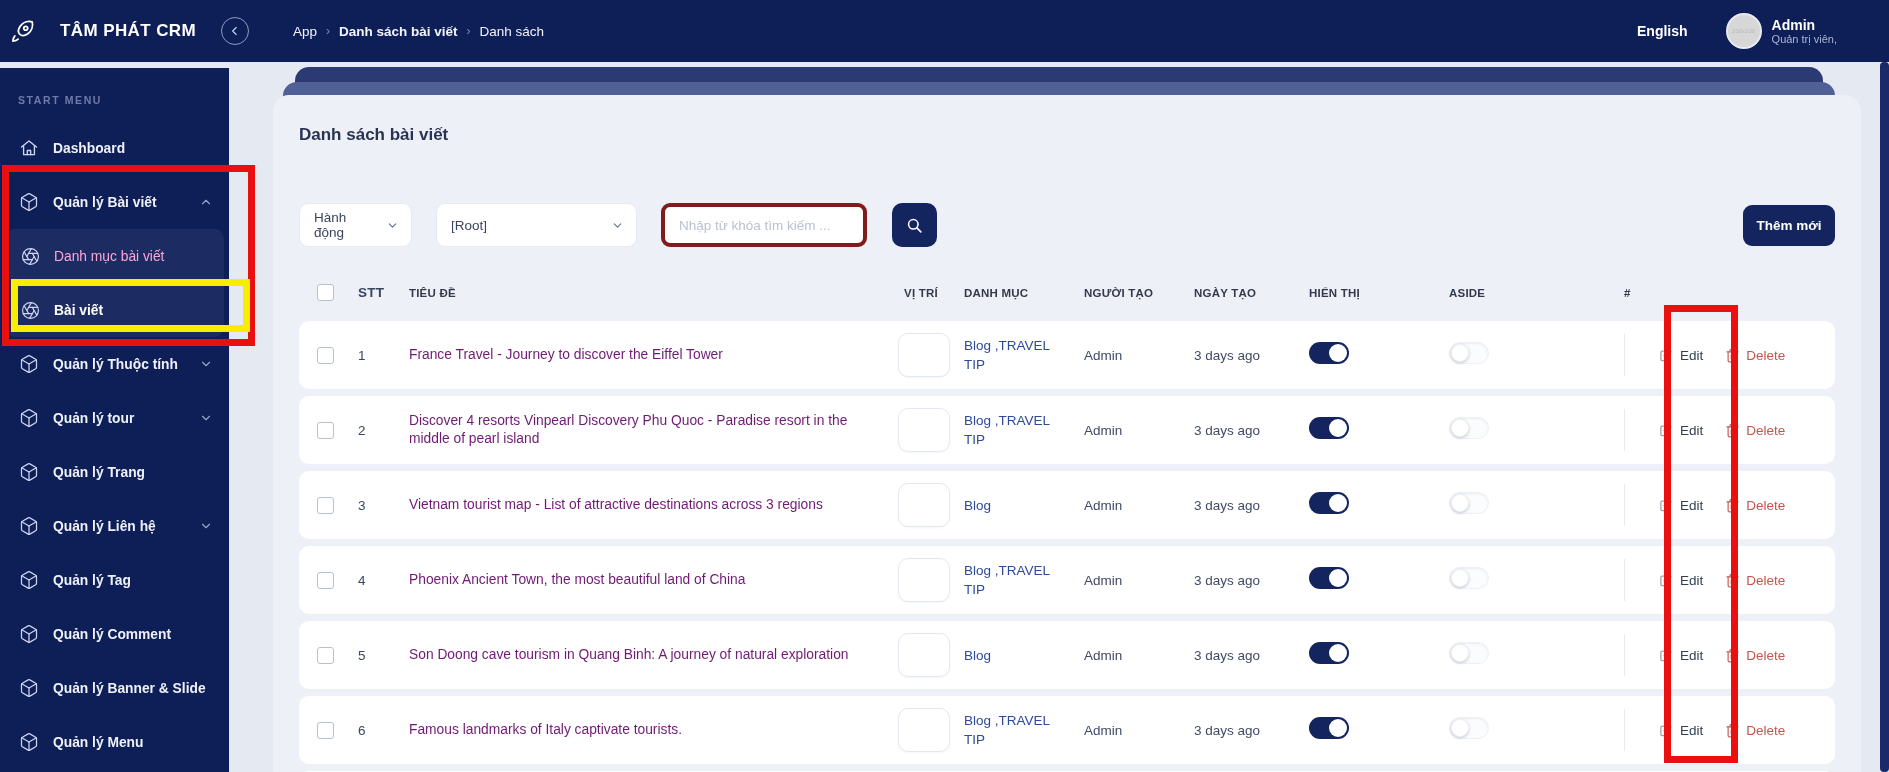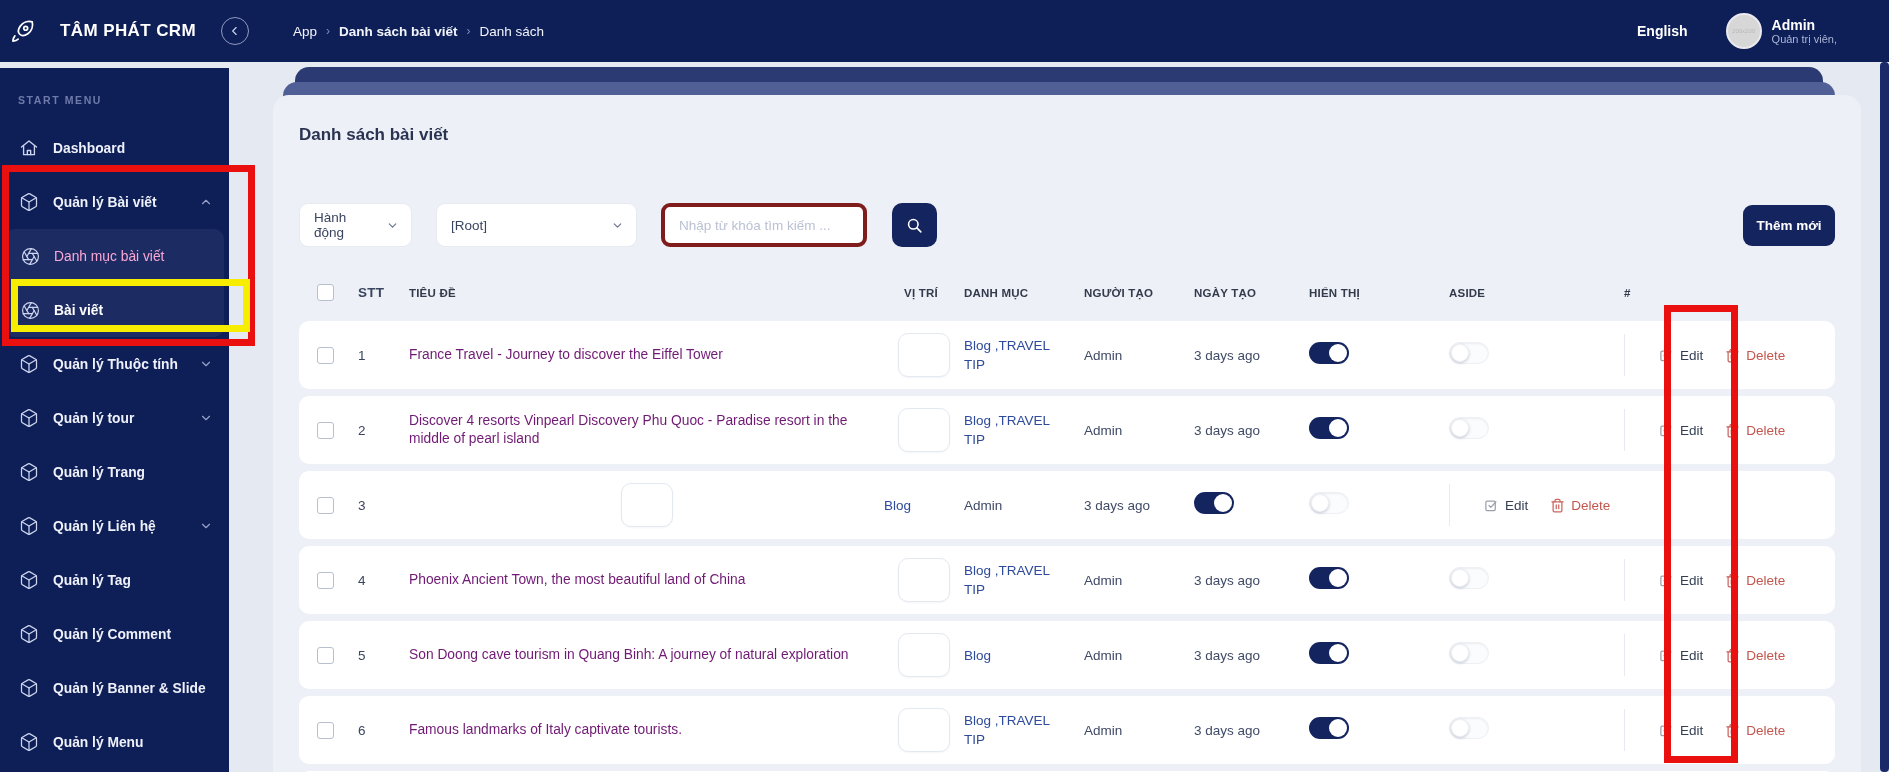--- a/index.html
+++ b/index.html
@@ -417,20 +417,21 @@
             <span>Delete</span>
           </button>
         </span>
       </div>
 
       <div class="tgrid trow">
         <span class="c-check">
             <span class="cb"></span>
           </span>
         <span class="c-stt">3</span>
+        <span class="c-title">Vietnam tourist map - List of attractive destinations across 3 regions</span>
         <span class="c-pos">
             <input class="posbox" style="">
           </span>
         <span class="c-cat">Blog</span>
         <span class="c-creator">Admin</span>
         <span class="c-created">3 days ago</span>
         <span><span class="toggle on"><span class="knob"></span></span></span>
         <span><span class="toggle off"><span class="knob"></span></span></span>
         <span class="c-actions">
           <span class="act-divider"></span>

